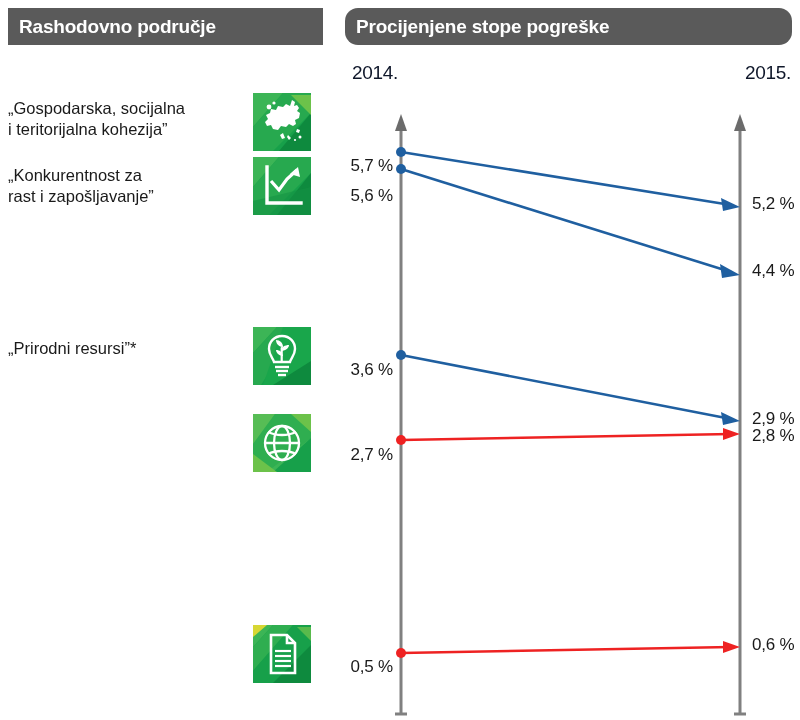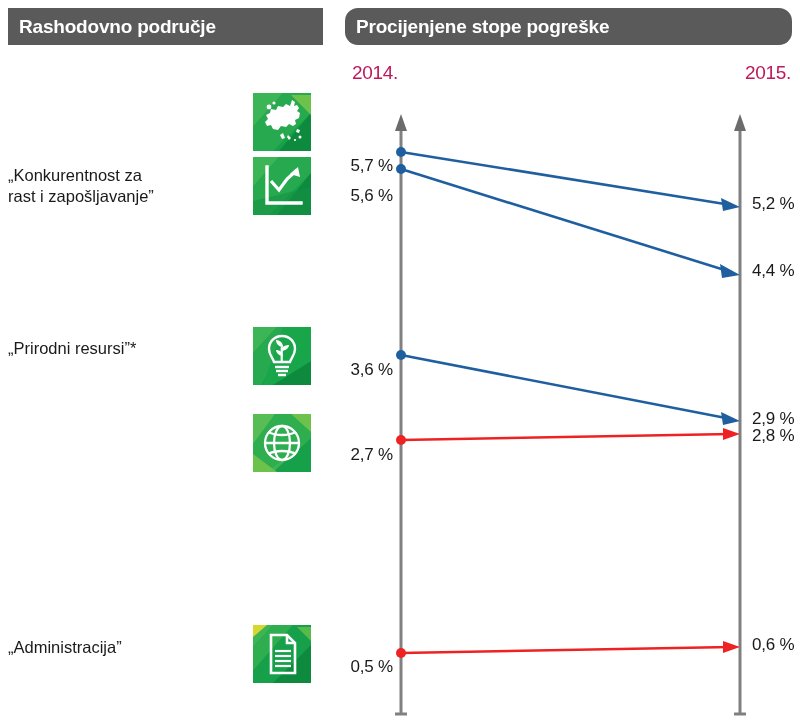--- a/index.html
+++ b/index.html
@@ -70,21 +70,21 @@
   .icon-tile svg {
     display: block;
     width: 58px;
     height: 58px;
   }
 
   
   .year-label {
     position: absolute;
     font-size: 19px;
-    color: #be185d;
+    color: #0f172a;
     letter-spacing: -0.3px;
   }
   #year-left  { left: 352px; top: 62px; }
   #year-right { left: 745px; top: 62px; }
 
   
   .value-label {
     position: absolute;
     font-size: 17px;
     color: #1a1a1a;
@@ -109,24 +109,25 @@
 
 <div id="page">
 
   <div class="header-bar" id="header-left">
     <span>Rashodovno područje</span>
   </div>
   <div class="header-bar" id="header-right">
     <span>Procijenjene stope pogreške</span>
   </div>
 
+  <div class="cat-label" style="left:8px; top:98px;">„Gospodarska, socijalna
+i teritorijalna kohezija”</div>
   <div class="cat-label" style="left:8px; top:165px;">„Konkurentnost za
 rast i zapošljavanje”</div>
   <div class="cat-label" style="left:8px; top:338px;">„Prirodni resursi”*</div>
-  <div class="cat-label" style="left:8px; top:637px;">„Administracija”</div>
 
   <div class="icon-tile" style="left:253px; top:93px;">
     <svg viewBox="0 0 58 58" xmlns="http://www.w3.org/2000/svg">
       <rect width="58" height="58" fill="#17a04a"></rect>
       <polygon points="0,0 30,0 0,34" fill="#3cb556"></polygon>
       <polygon points="30,0 58,0 58,20 20,58 0,58 0,34" fill="#27a94f"></polygon>
       <polygon points="58,20 58,58 26,58" fill="#0e8a3e"></polygon>
       <polygon points="38,2 58,2 58,22" fill="#6cc24a"></polygon>
       <g fill="#ffffff">
         <path d="M39,7 l3,2 l-1,4 l3,-1 l2,3 l-2,3 l3,2 l-1,5 l-4,2 l1,4 l-3,2 l-4,-2 l-3,3 l-5,-1 l-3,4 l-5,-1 l-2,-4 l-4,1 l-2,-4 l3,-3 l-2,-4 l4,-2 l1,-4 l5,1 l2,-4 l5,1 l3,-3 l4,2 z"></path>

